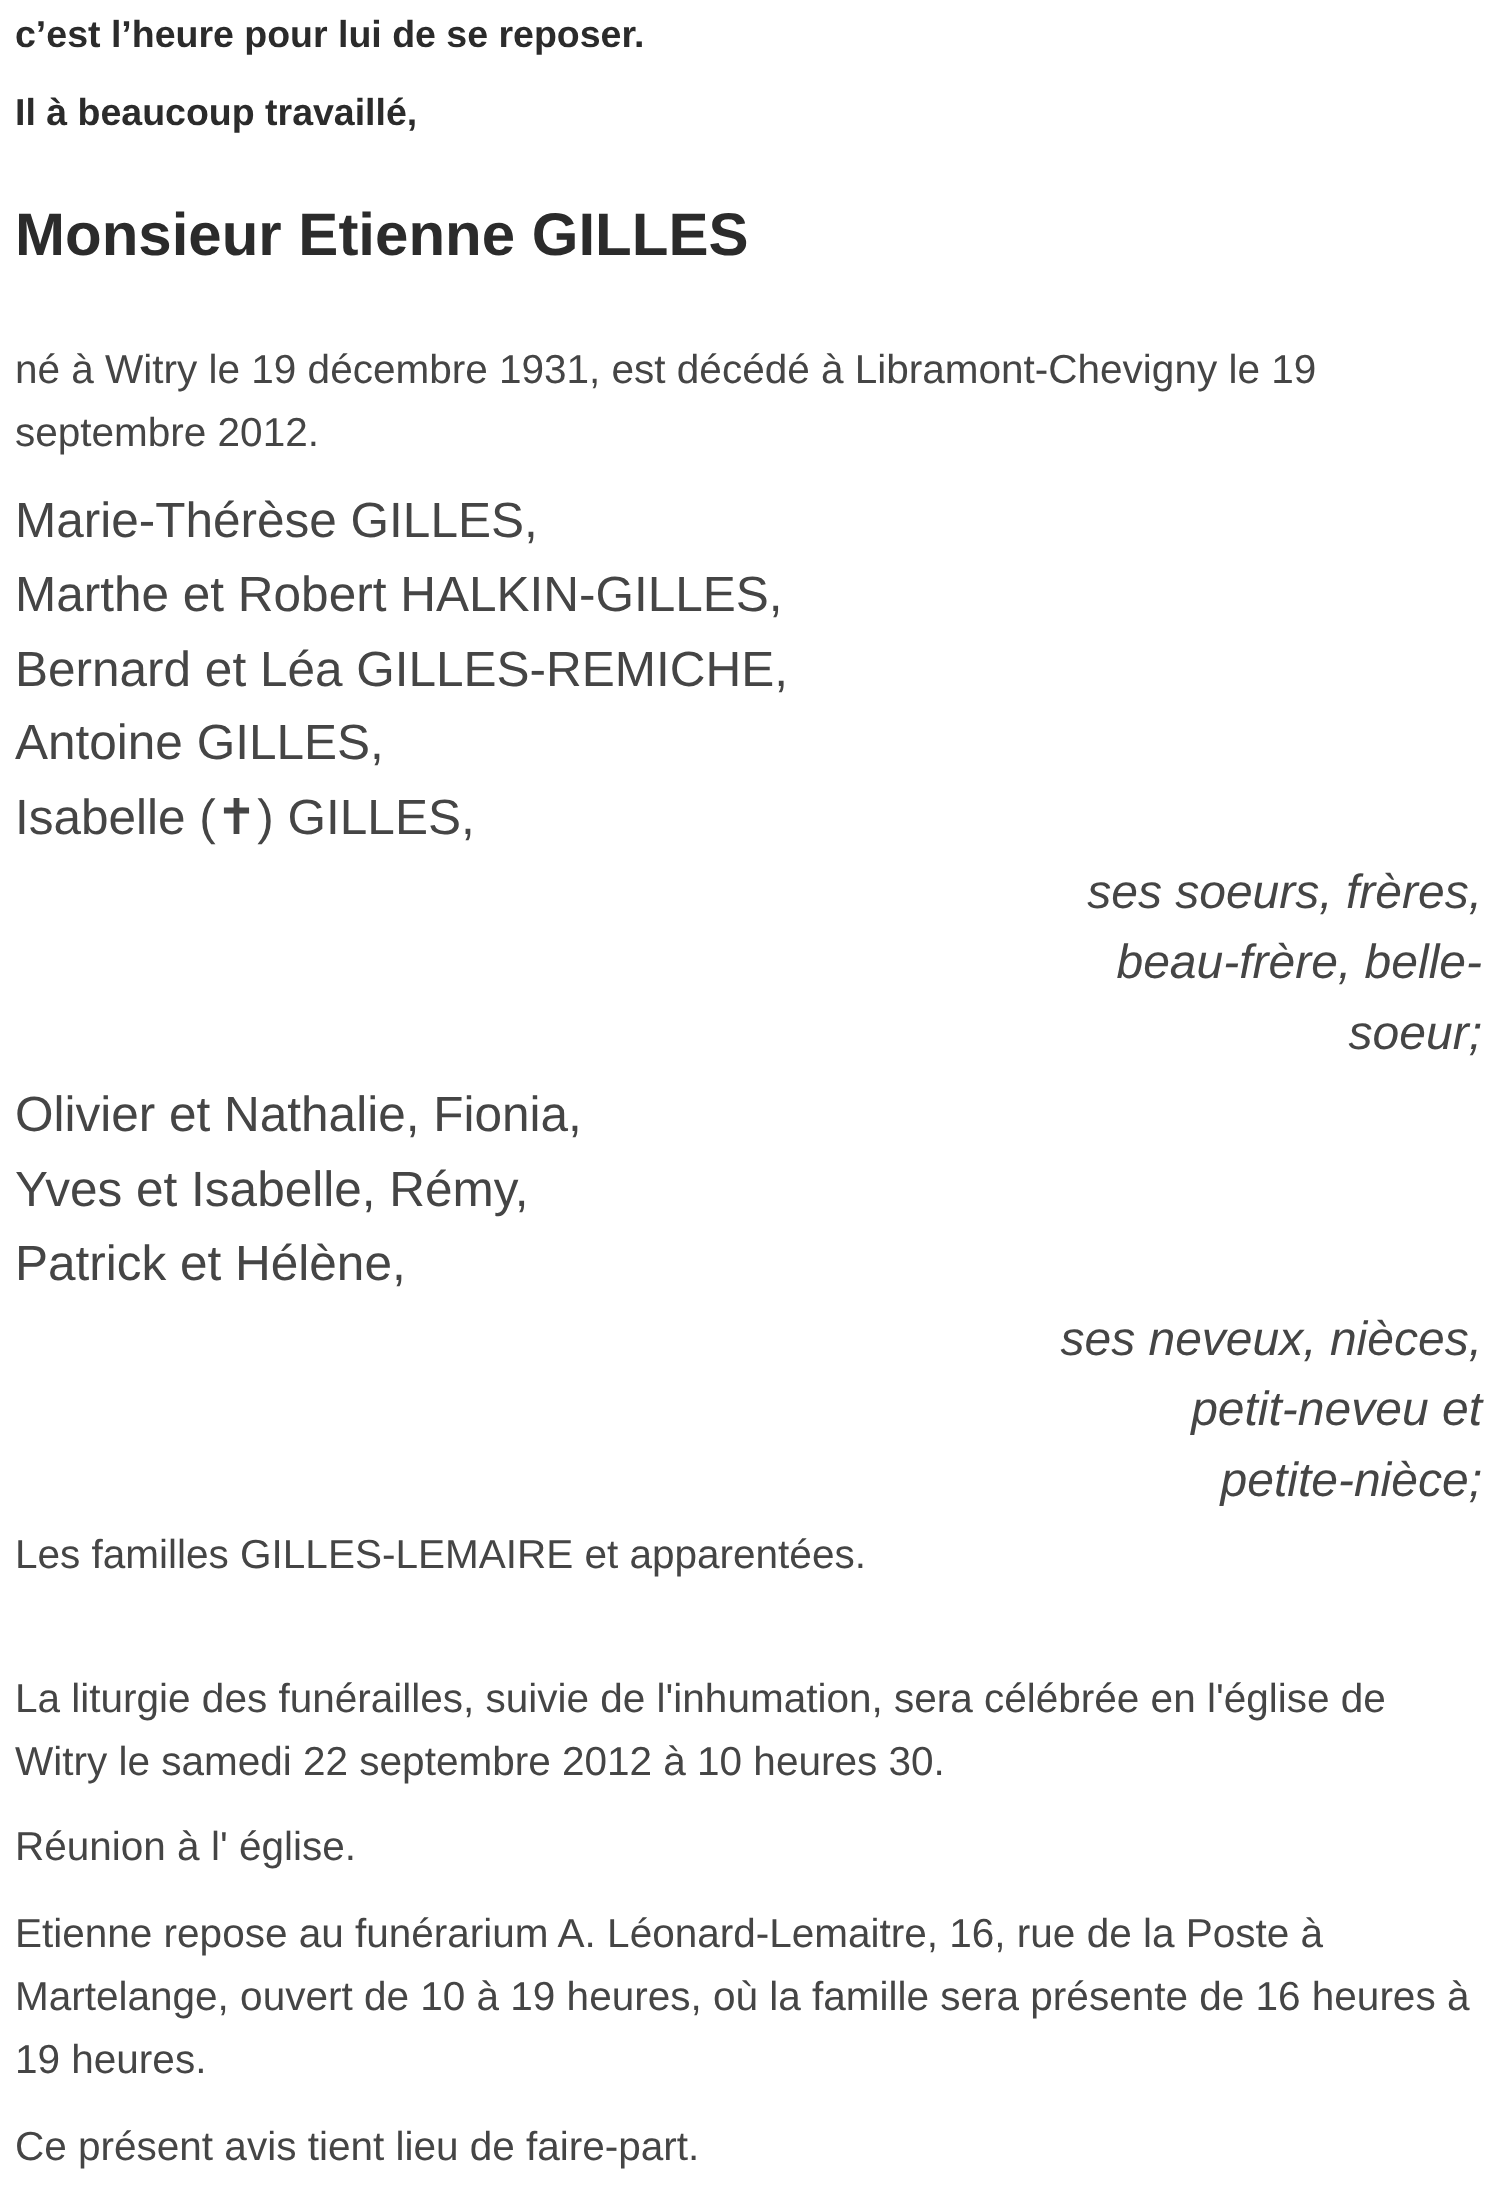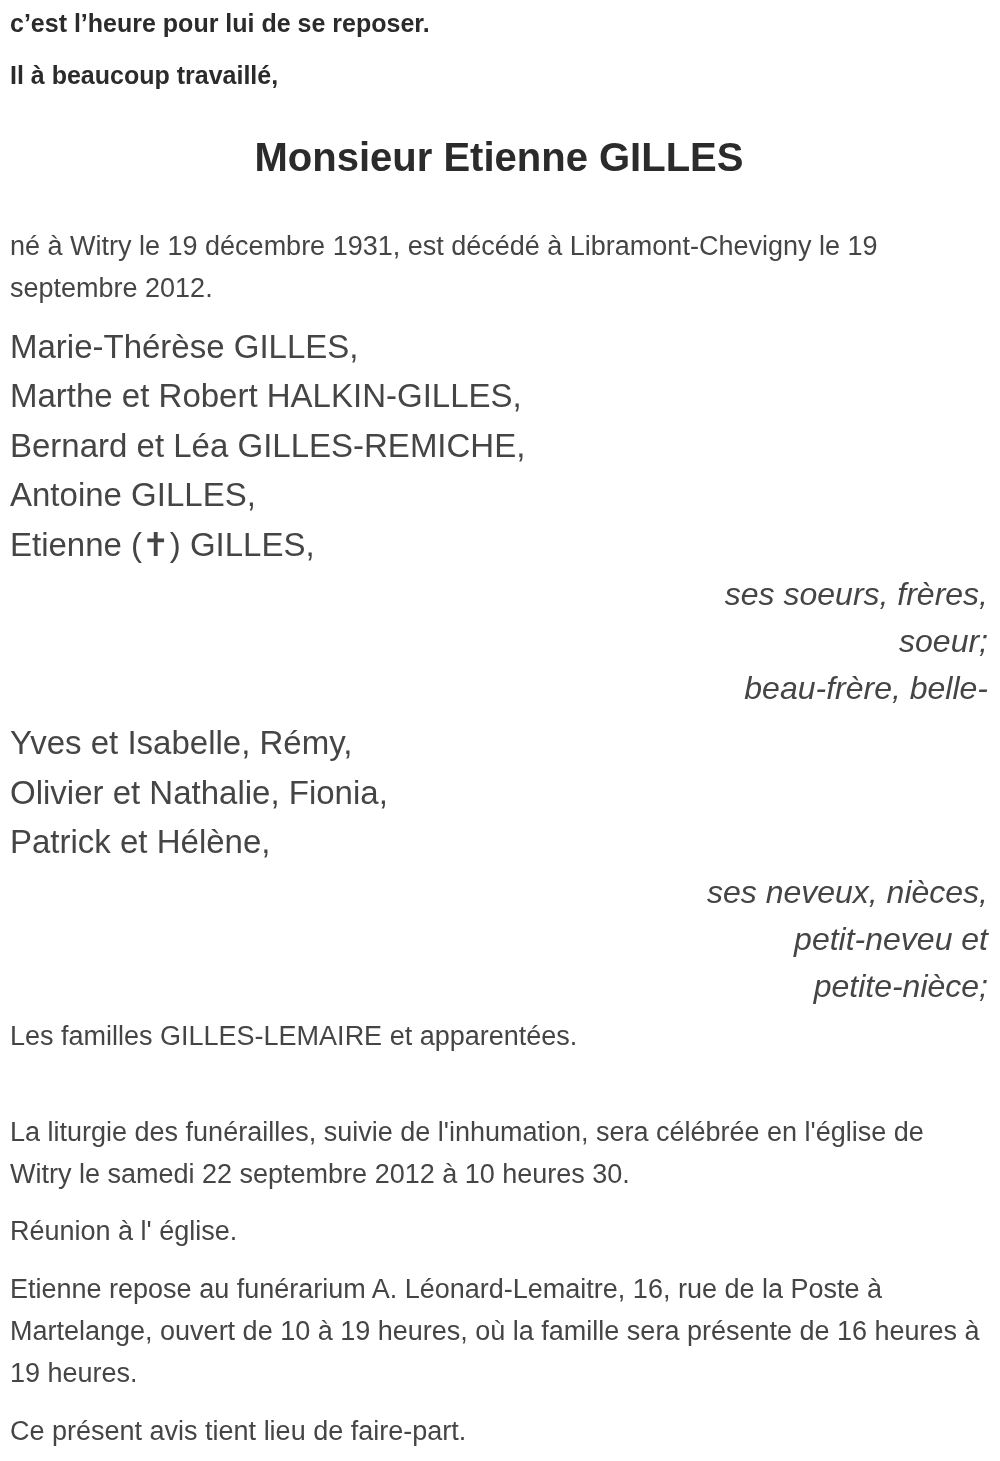--- a/index.html
+++ b/index.html
@@ -22,21 +22,20 @@
     color: #2b2b2b;
     margin: 0 0 22px 0;
     line-height: 1.2;
   }
   .title {
     font-size: 40px;
     font-weight: 700;
     color: #2b2b2b;
     margin: 44px 0 46px 0;
     line-height: 1.15;
-    text-align: center;
   }
   .body-text {
     font-size: 27px;
     line-height: 1.55;
     margin: 0 0 12px 0;
     color: #454545;
   }
   .no-gap { margin-bottom: 0; }
   .names div {
     font-size: 33px;
@@ -66,32 +65,32 @@
   <h1 class="title">Monsieur Etienne GILLES</h1>
 
   <p class="body-text">né à Witry le 19 décembre 1931, est décédé à Libramont-Chevigny le 19 septembre 2012.</p>
 
 
   <div class="names">
     <div>Marie-Thérèse GILLES,</div>
     <div>Marthe et Robert HALKIN-GILLES,</div>
     <div>Bernard et Léa GILLES-REMICHE,</div>
     <div>Antoine GILLES,</div>
-    <div>Etienne (✝) GILLES,</div>
+    <div>Isabelle (✝) GILLES,</div>
   </div>
 
   <div class="relation">
     <div>ses soeurs, frères,</div>
+    <div>beau-frère, belle-</div>
     <div>soeur;</div>
-    <div>beau-frère, belle-</div>
   </div>
 
   <div class="names">
+    <div>Olivier et Nathalie, Fionia,</div>
     <div>Yves et Isabelle, Rémy,</div>
-    <div>Olivier et Nathalie, Fionia,</div>
     <div>Patrick et Hélène,</div>
   </div>
 
   <div class="relation">
     <div>ses neveux, nièces,</div>
     <div>petit-neveu et</div>
     <div>petite-nièce;</div>
   </div>
 
   <p class="body-text">Les familles GILLES-LEMAIRE et apparentées.</p>

